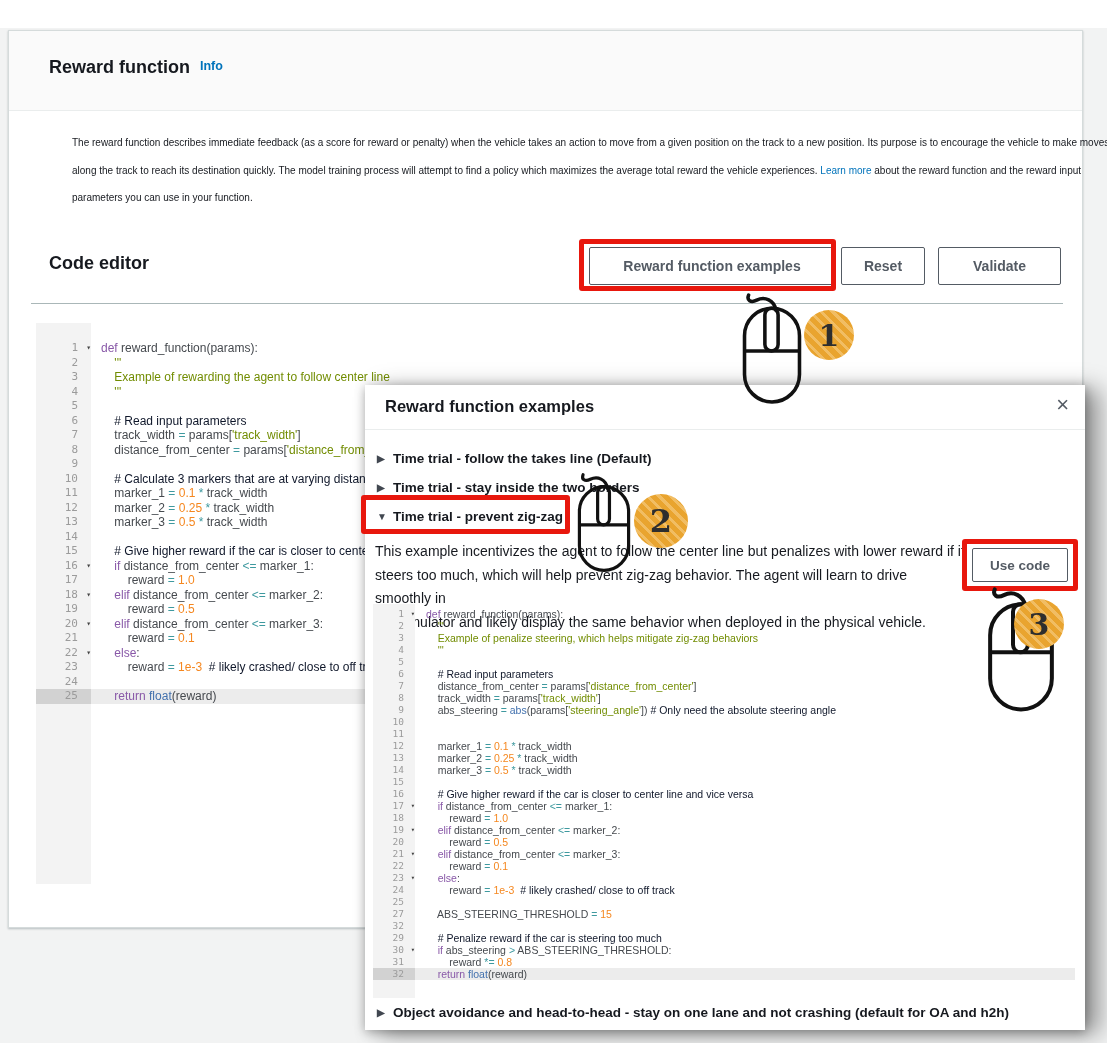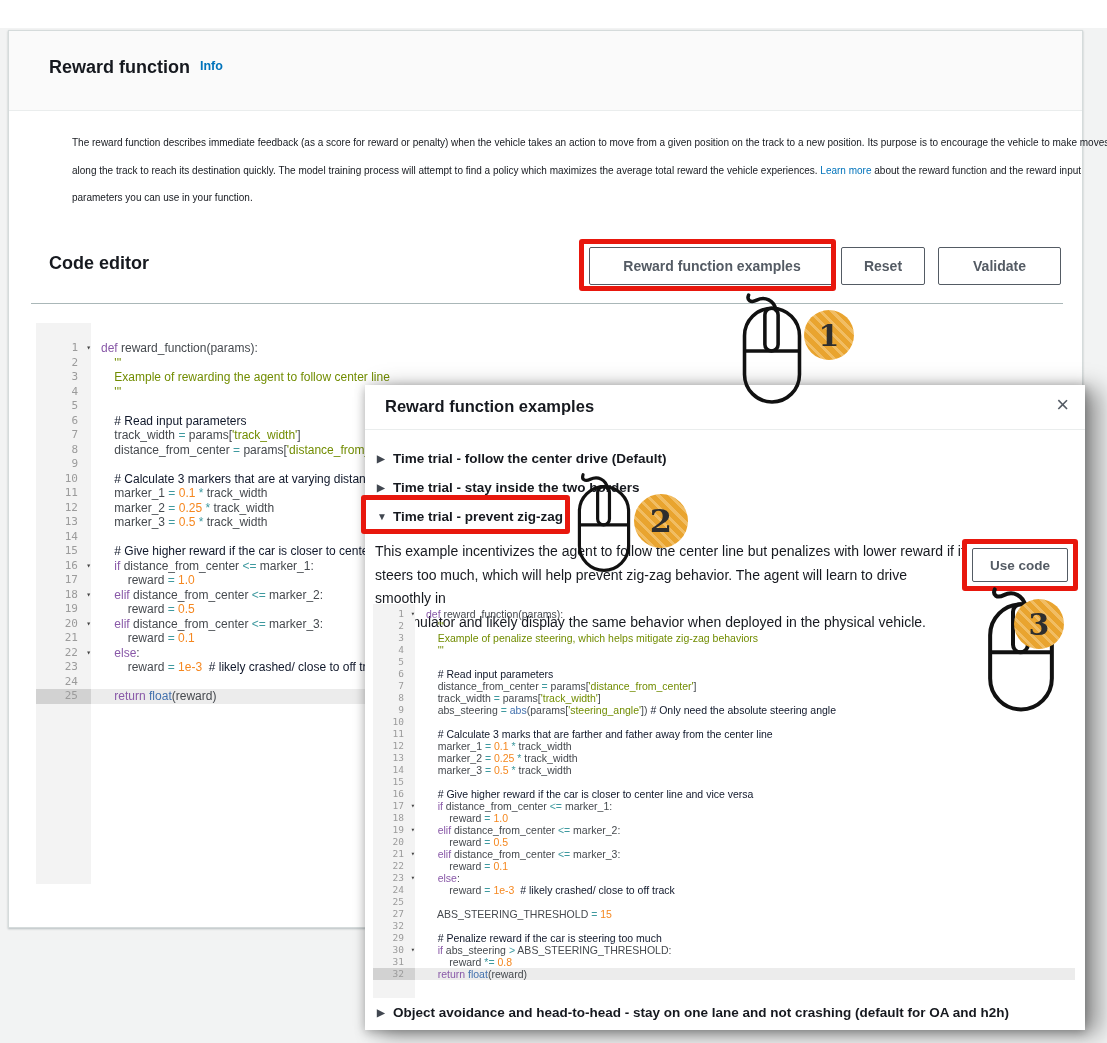--- a/index.html
+++ b/index.html
@@ -195,21 +195,21 @@
       </div>
   </div>
 
   <div class="modal">
     <div class="modal-header">
       <div class="modal-title">Reward function examples</div>
       <div class="modal-close">×</div>
     </div>
     <div class="section" id="section-0">
       <span class="caret">▶</span>
-      <span>Time trial - follow the center drive (Default)</span>
+      <span>Time trial - follow the takes line (Default)</span>
     </div>
     <div class="section" id="section-1">
       <span class="caret">▶</span>
       <span>Time trial - stay inside the two borders</span>
     </div>
     <div class="section" id="section-2">
       <span class="caret">▼</span>
       <span>Time trial - prevent zig-zag</span>
     </div>
     <div class="modal-desc">
@@ -255,21 +255,20 @@
         <div class="crow">
           <span class="gut">9</span>
           <span class="ctext"><span class="tk-t">    abs_steering </span><span class="tk-op">=</span><span class="tk-t"> </span><span class="tk-fn">abs</span><span class="tk-t">(params[</span><span class="tk-str">'steering_angle'</span><span class="tk-t">]) </span><span class="tk-com"># Only need the absolute steering angle</span></span>
         </div>
         <div class="crow">
           <span class="gut">10</span>
           <span class="ctext"></span>
         </div>
         <div class="crow">
           <span class="gut">11</span>
-          <span class="ctext"><span class="tk-com">    # Calculate 3 marks that are farther and father away from the center line</span></span>
         </div>
         <div class="crow">
           <span class="gut">12</span>
           <span class="ctext"><span class="tk-t">    marker_1 </span><span class="tk-op">=</span><span class="tk-t"> </span><span class="tk-num">0.1</span><span class="tk-t"> </span><span class="tk-op">*</span><span class="tk-t"> track_width</span></span>
         </div>
         <div class="crow">
           <span class="gut">13</span>
           <span class="ctext"><span class="tk-t">    marker_2 </span><span class="tk-op">=</span><span class="tk-t"> </span><span class="tk-num">0.25</span><span class="tk-t"> </span><span class="tk-op">*</span><span class="tk-t"> track_width</span></span>
         </div>
         <div class="crow">

